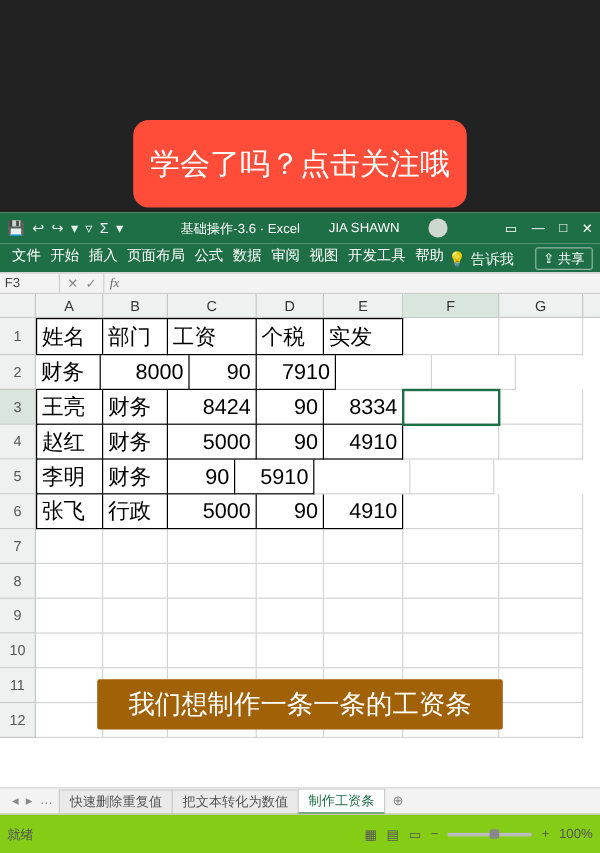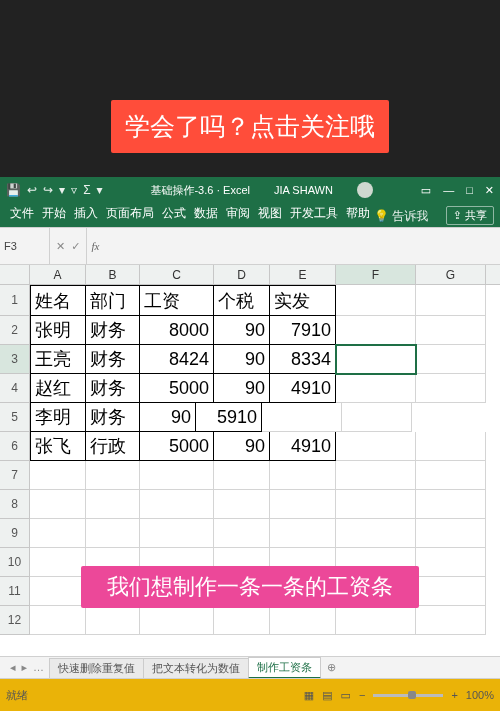--- a/index.html
+++ b/index.html
@@ -1,35 +1,35 @@
 <!DOCTYPE html>
 <html><head>
 <meta charset="utf-8">
 <style>
   * { box-sizing: border-box; margin: 0; padding: 0; }
   body { width: 500px; height: 711px; background: #222; font-family: "Microsoft YaHei", Arial, sans-serif; overflow: hidden; position: relative; }
 
-  .top-banner { position: absolute; top: 100px; left: 50%; transform: translateX(-50%); background: #ff4d3a; color: #fff; font-size: 25px; font-weight: 500; padding: 10px 14px; border-radius: 2px; white-space: nowrap; z-index: 10; }
+  .top-banner { position: absolute; top: 100px; left: 50%; transform: translateX(-50%); background: #ff4d3a; color: #fff; font-size: 25px; font-weight: 500; padding: 20px 14px; border-radius: 13px; white-space: nowrap; z-index: 10; }
 
   .excel-window { position: absolute; top: 177px; left: 0; right: 0; bottom: 0; background: #fff; display: flex; flex-direction: column; }
 
   .titlebar { background: #1e6f46; height: 26px; display: flex; align-items: center; color: #fff; font-size: 11px; padding: 0 6px; }
   .titlebar .qat { display: flex; gap: 6px; align-items: center; }
   .titlebar .qat span { font-size: 12px; opacity: .9; }
   .titlebar .center { flex: 1; text-align: center; display: flex; justify-content: center; gap: 24px; align-items: center; }
   .titlebar .right { display: flex; gap: 12px; align-items: center; }
   .avatar { width: 16px; height: 16px; border-radius: 50%; background: #cfd8cf; display:inline-block; }
 
   .ribbon-tabs { background: #1e6f46; height: 24px; display: flex; align-items: flex-end; color: #fff; font-size: 12px; padding: 0 6px 2px; }
   .ribbon-tabs .tab { padding: 3px 4px; cursor: pointer; }
   .ribbon-tabs .spacer { flex:1; }
   .ribbon-tabs .tell { color:#fff; opacity:.9; }
   .ribbon-tabs .share { border:1px solid rgba(255,255,255,.5); padding:1px 6px; border-radius:2px; font-size:11px; }
 
-  .formula-bar { height: 38px; background: #f3f3f3; border-top:1px solid #d0d0d0; border-bottom:1px solid #d0d0d0; display:flex; align-items:center; font-size:11px; }
+  .formula-bar { height: 18px; background: #f3f3f3; border-top:1px solid #d0d0d0; border-bottom:1px solid #d0d0d0; display:flex; align-items:center; font-size:11px; }
   .name-box { width: 50px; height: 100%; border-right:1px solid #d0d0d0; padding:0 4px; display:flex; align-items:center; color:#444; }
   .fb-btns { display:flex; align-items:center; padding:0 6px; gap:6px; color:#888; border-right:1px solid #d0d0d0; height:100%; }
   .fx { font-style: italic; font-family: Georgia, serif; color:#666; padding:0 4px; }
 
   .sheet { flex:1; display:flex; flex-direction:column; background:#fff; overflow:hidden; position:relative; }
   .col-headers { display:flex; height:20px; background:#eef1f0; border-bottom:1px solid #c7c7c7; font-size:12px; color:#333; }
   .corner { width:30px; border-right:1px solid #c7c7c7; background:#eef1f0; }
   .ch { border-right:1px solid #c7c7c7; text-align:center; line-height:20px; }
   .wA{width:56px}.wB{width:54px}.wC{width:74px}.wD{width:56px}.wE{width:66px}.wF{width:80px}.wG{width:70px}
   .ch.sel { background:#d8e6de; }
@@ -39,29 +39,29 @@
   .srow.h1 { height:31px; }
   .rh { width:30px; background:#eef1f0; border-right:1px solid #c7c7c7; border-bottom:1px solid #c7c7c7; font-size:12px; color:#555; display:flex; align-items:center; justify-content:center; }
   .rh.sel { background:#d8e6de; }
   .cell { border-right:1px solid #d4d4d4; border-bottom:1px solid #d4d4d4; font-size:18px; color:#000; padding:0 4px; display:flex; align-items:center; overflow:hidden; }
   .cell.b { border-right:1px solid #000; border-bottom:1px solid #000; }
   .bt { border-top:1px solid #000; }
   .bl { border-left:1px solid #000; }
   .num { justify-content:flex-end; }
   .sel-cell { outline:2px solid #1e6f46; outline-offset:-1px; background:#fff; z-index:2; }
 
-  .bottom-banner { position:absolute; bottom:48px; left:50%; transform:translateX(-50%); background:#ec4899; color:#fff; font-size:22px; padding:6px 26px; border-radius:2px; white-space:nowrap; z-index:5; font-weight:500; }
+  .bottom-banner { position:absolute; bottom:48px; left:50%; transform:translateX(-50%); background:#a16207; color:#fff; font-size:22px; padding:6px 26px; border-radius:2px; white-space:nowrap; z-index:5; font-weight:500; }
 
   .sheet-tabs { height:22px; background:#f3f3f3; border-top:1px solid #d0d0d0; display:flex; align-items:center; font-size:11px; padding:0 4px; gap:0; }
   .st-nav { display:flex; gap:6px; color:#888; padding:0 6px; }
   .stab { border:1px solid #ccc; border-bottom:none; padding:2px 8px; background:#eaeaea; color:#555; margin-left:-1px; cursor:pointer; }
   .stab.active { background:#fff; color:#1e6f46; border-bottom:2px solid #1e6f46; }
   .stab-plus { padding:0 6px; color:#888; }
 
-  .statusbar { height:20px; background:#eab308; border-top:1px solid #d0d0d0; display:flex; align-items:center; font-size:11px; color:#555; padding:16px 6px; justify-content:space-between; }
+  .statusbar { height:20px; background:#84cc16; border-top:1px solid #d0d0d0; display:flex; align-items:center; font-size:11px; color:#555; padding:16px 6px; justify-content:space-between; }
   .sb-right { display:flex; gap:8px; align-items:center; }
   .slider { width:70px; height:3px; background:#bbb; position:relative; }
   .slider::after { content:""; position:absolute; left:50%; top:-3px; width:8px; height:8px; background:#888; border-radius:2px; }
 </style>
 </head>
 <body>
 
 <div class="top-banner">学会了吗？点击关注哦</div>
 
 <div class="excel-window">
@@ -132,21 +132,20 @@
           <div class="cell wA b bt bl">姓名</div>
           <div class="cell wB b bt">部门</div>
           <div class="cell wC b bt">工资</div>
           <div class="cell wD b bt">个税</div>
           <div class="cell wE b bt">实发</div>
           <div class="cell wF"></div>
           <div class="cell wG"></div>
         </div>
         <div class="srow">
           <div class="rh">2</div>
-          <div class="cell wA b bl">张明</div>
           <div class="cell wB b">财务</div>
           <div class="cell wC b num">8000</div>
           <div class="cell wD b num">90</div>
           <div class="cell wE b num">7910</div>
           <div class="cell wF"></div>
           <div class="cell wG"></div>
         </div>
         <div class="srow">
           <div class="rh sel">3</div>
           <div class="cell wA b bl">王亮</div>

